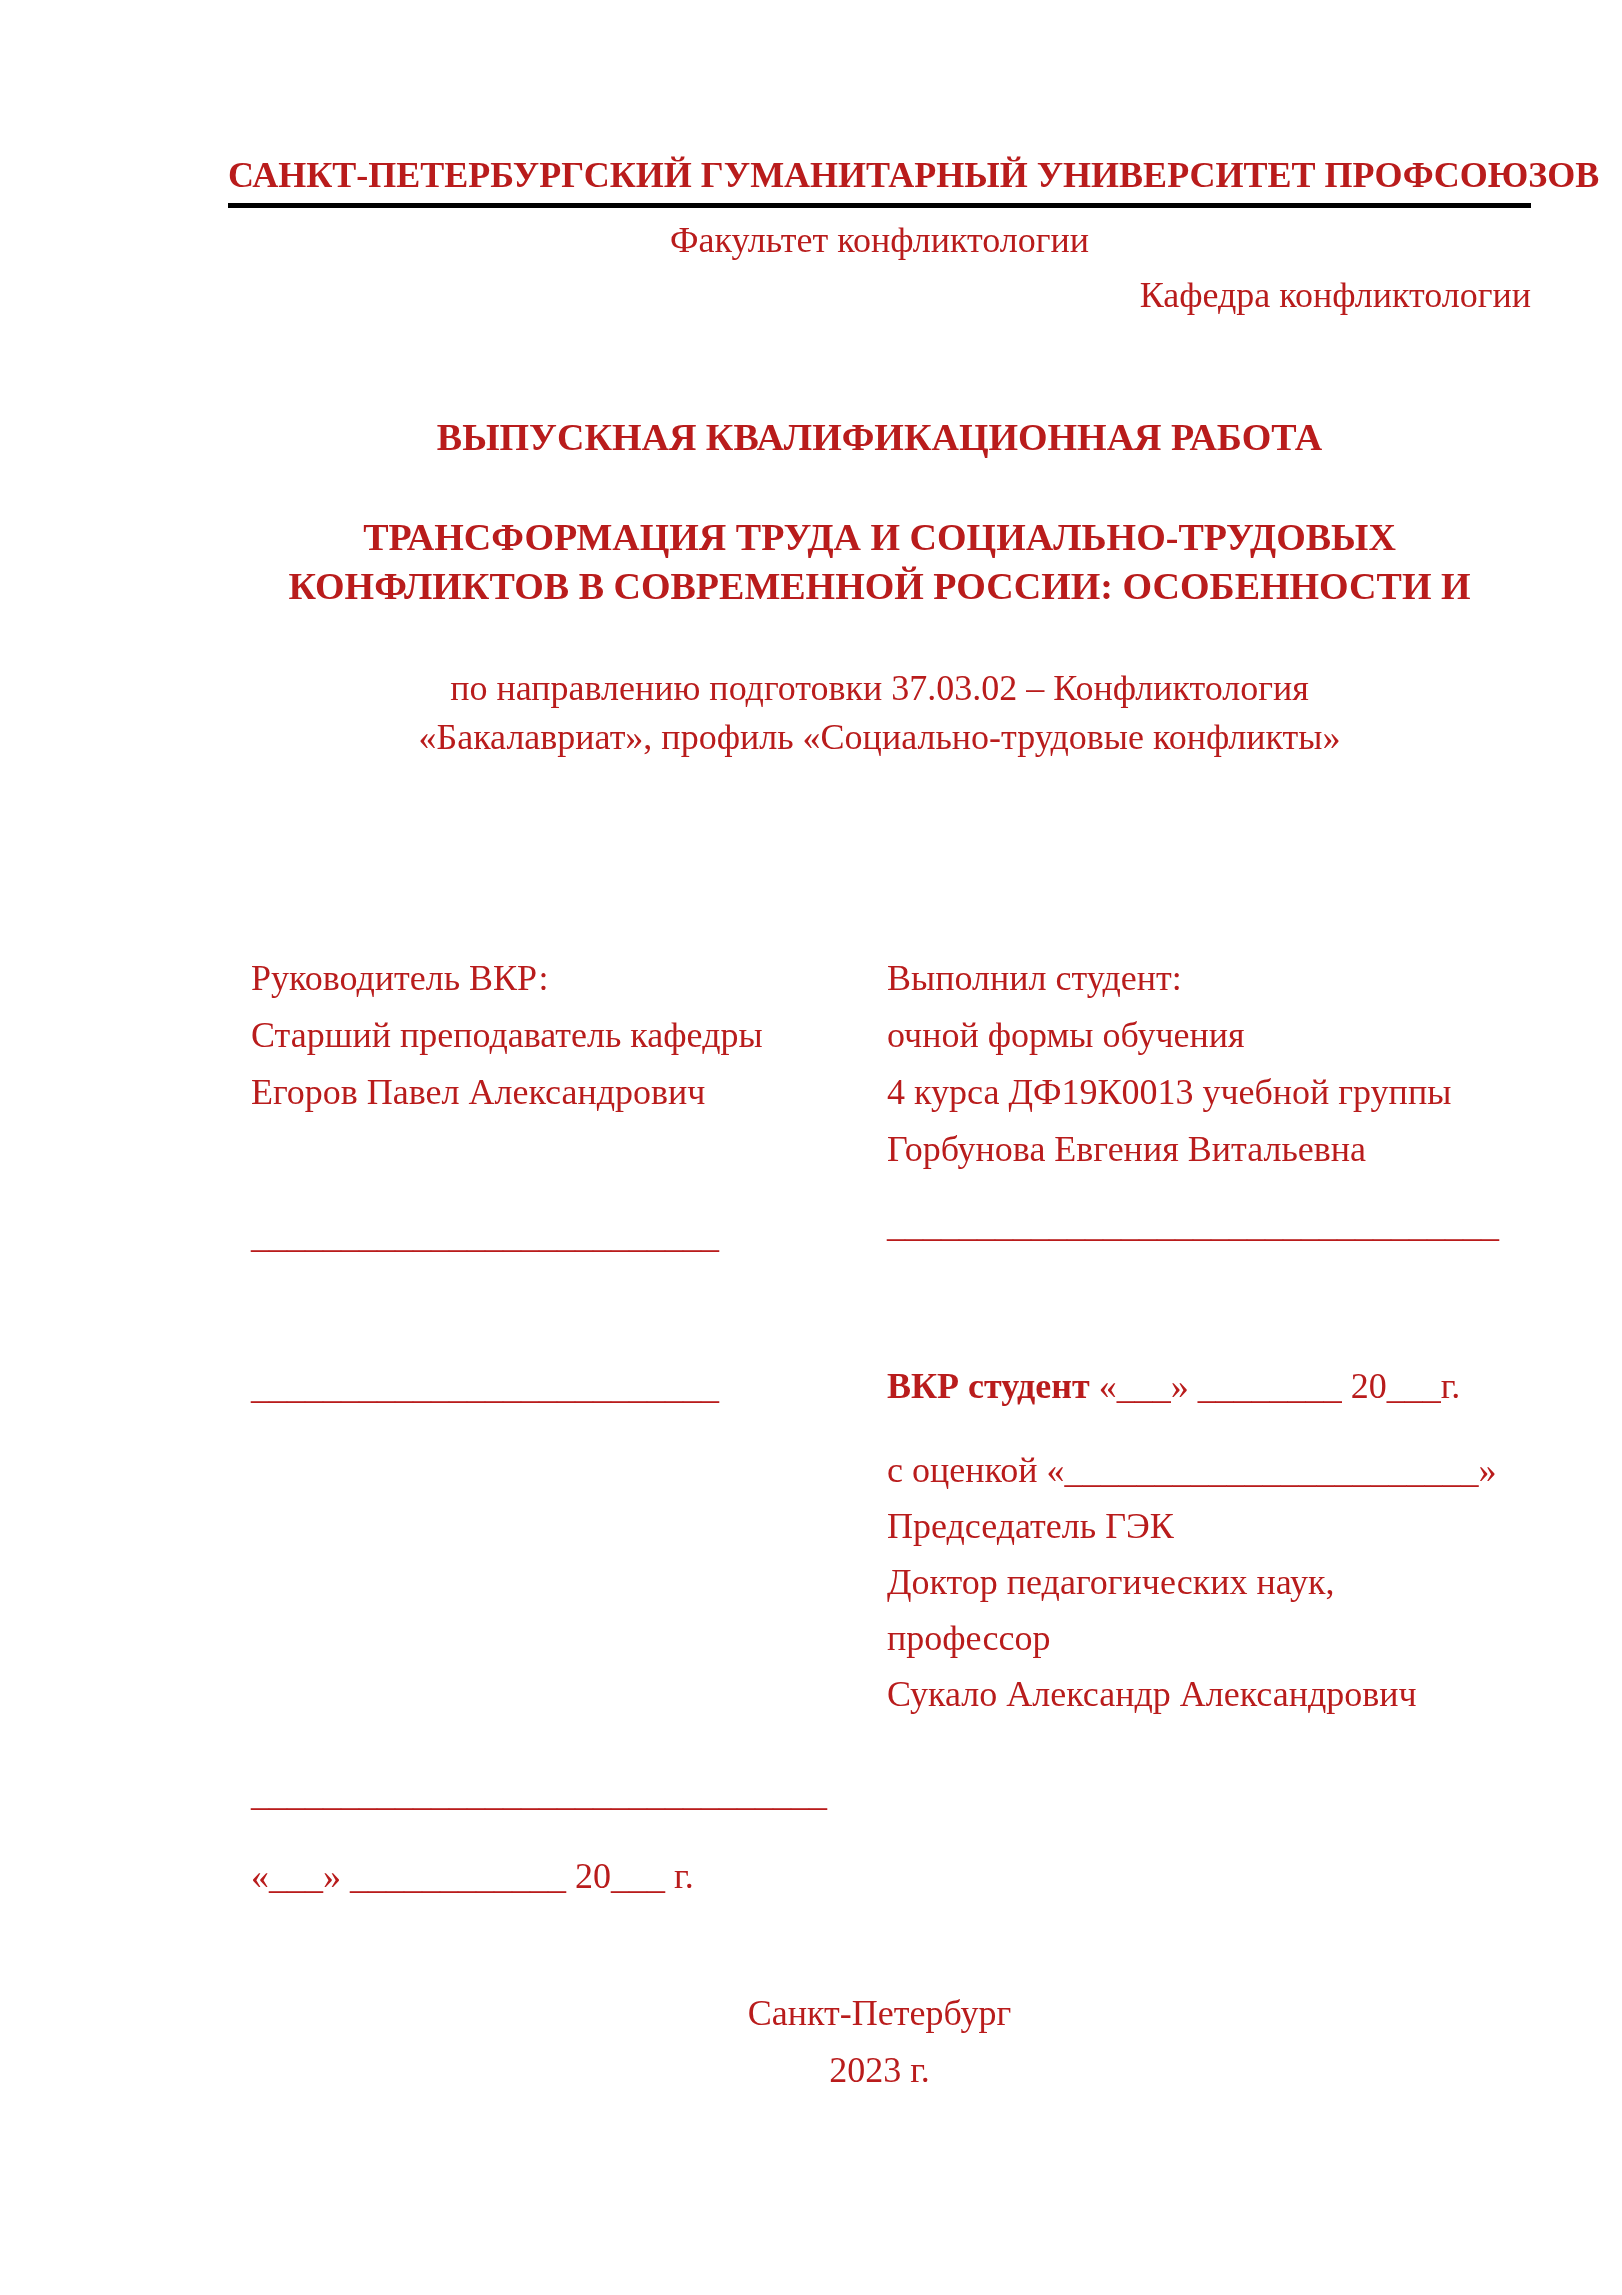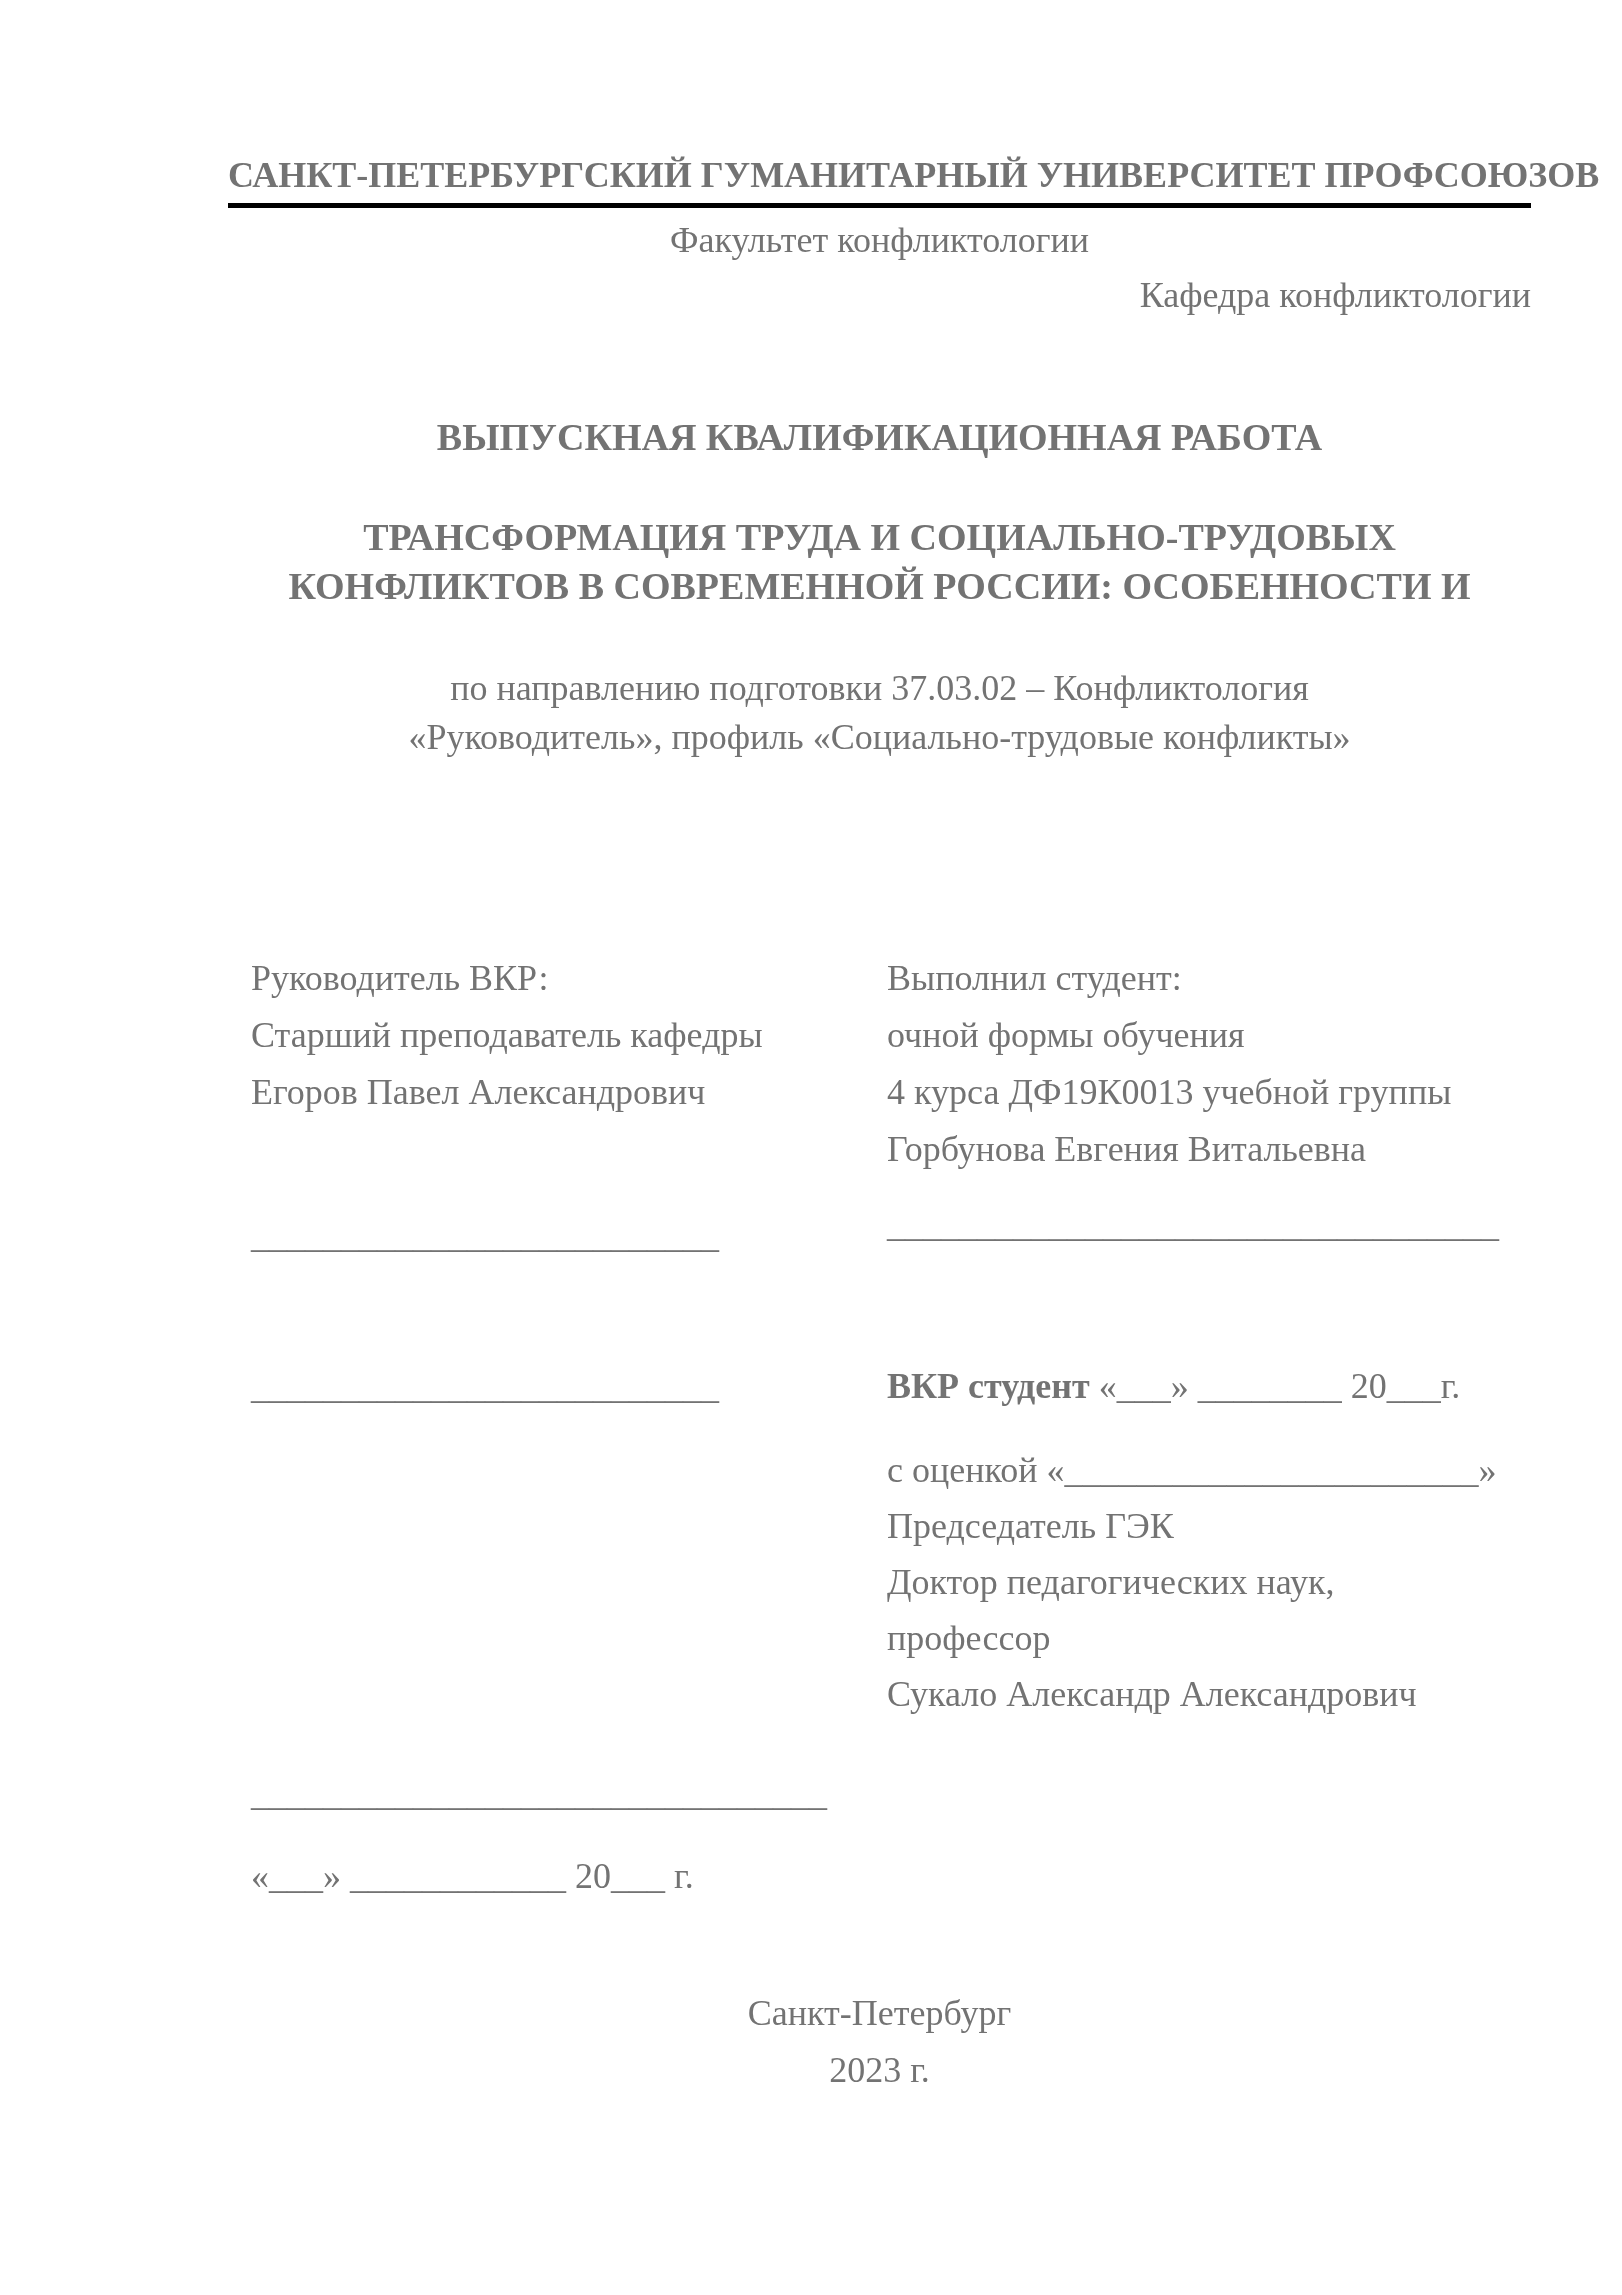--- a/index.html
+++ b/index.html
@@ -2,21 +2,21 @@
 <html style="font-size:12.6px"><head>
 <meta charset="utf-8">
 <style>
   * { margin:0; padding:0; box-sizing:border-box; }
   html,body { background:#ffffff; }
   .page {
     position:relative;
     width:1623px;
     height:2295px;
     background:#ffffff;
-    color:#737373;
+    color:#b91c1c;
     font-family:"Liberation Serif","DejaVu Serif",serif;
     overflow:hidden;
   }
   .abs    { position:absolute; }
   .center { text-align:center; }
   .right  { text-align:right; }
   .bold   { font-weight:bold; }
   .t46    { font-size:36px; }
   .t48    { font-size:38px; }
   .lh62   { line-height:49px; }
@@ -39,21 +39,21 @@
 
   <div class="abs bold center t48 lh62" style="left:228px; top:413px; width:1303px;">ВЫПУСКНАЯ КВАЛИФИКАЦИОННАЯ РАБОТА</div>
 
   <div class="abs bold center t48 lh62" style="left:228px; top:513px; width:1303px;">
     <div>ТРАНСФОРМАЦИЯ ТРУДА И СОЦИАЛЬНО-ТРУДОВЫХ</div>
     <div>КОНФЛИКТОВ В СОВРЕМЕННОЙ РОССИИ: ОСОБЕННОСТИ И</div>
   </div>
 
   <div class="abs center t46 lh62" style="left:228px; top:664px; width:1303px;">
     <div>по направлению подготовки 37.03.02 – Конфликтология</div>
-    <div>«Руководитель», профиль «Социально-трудовые конфликты»</div>
+    <div>«Бакалавриат», профиль «Социально-трудовые конфликты»</div>
   </div>
 
   <div class="abs t46 lh72" style="left:251px; top:950px; width:628px;">
     <div>Руководитель ВКР:</div>
     <div>Старший преподаватель кафедры</div>
     <div>Егоров Павел Александрович</div>
   </div>
 
   <div class="abs t46 lh72" style="left:887px; top:950px; width:652px;">
     <div>Выполнил студент:</div>

